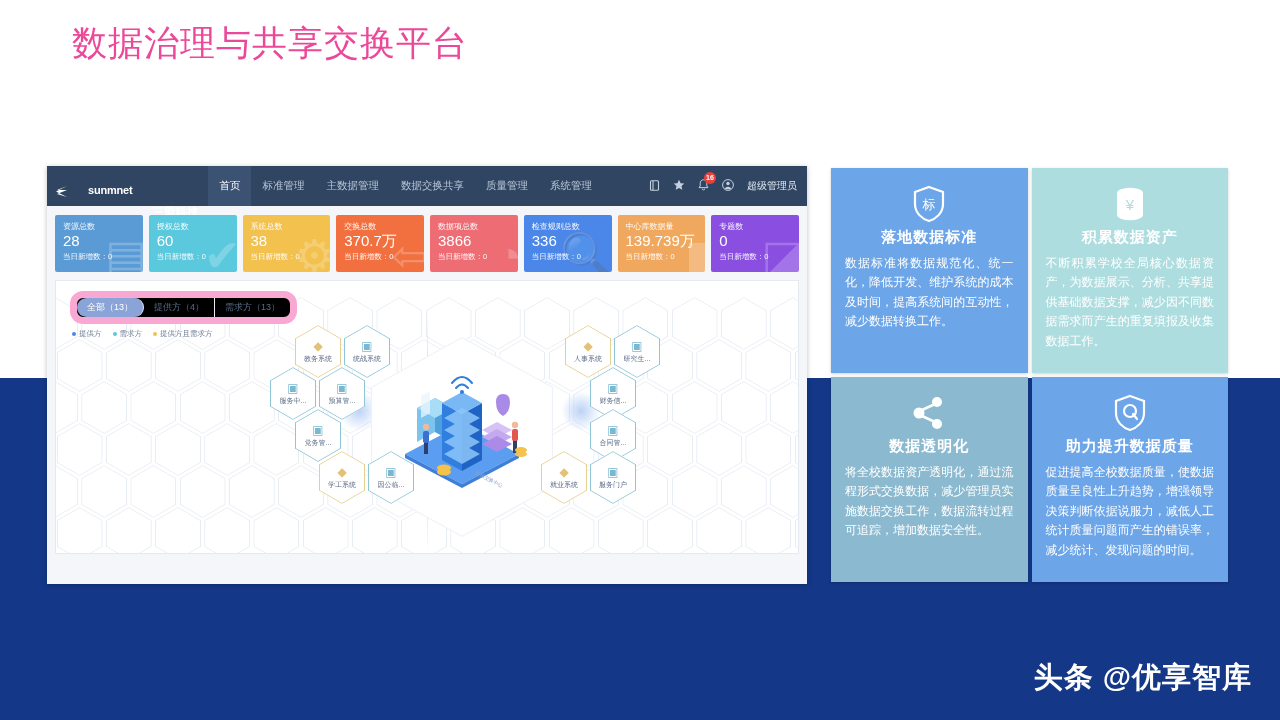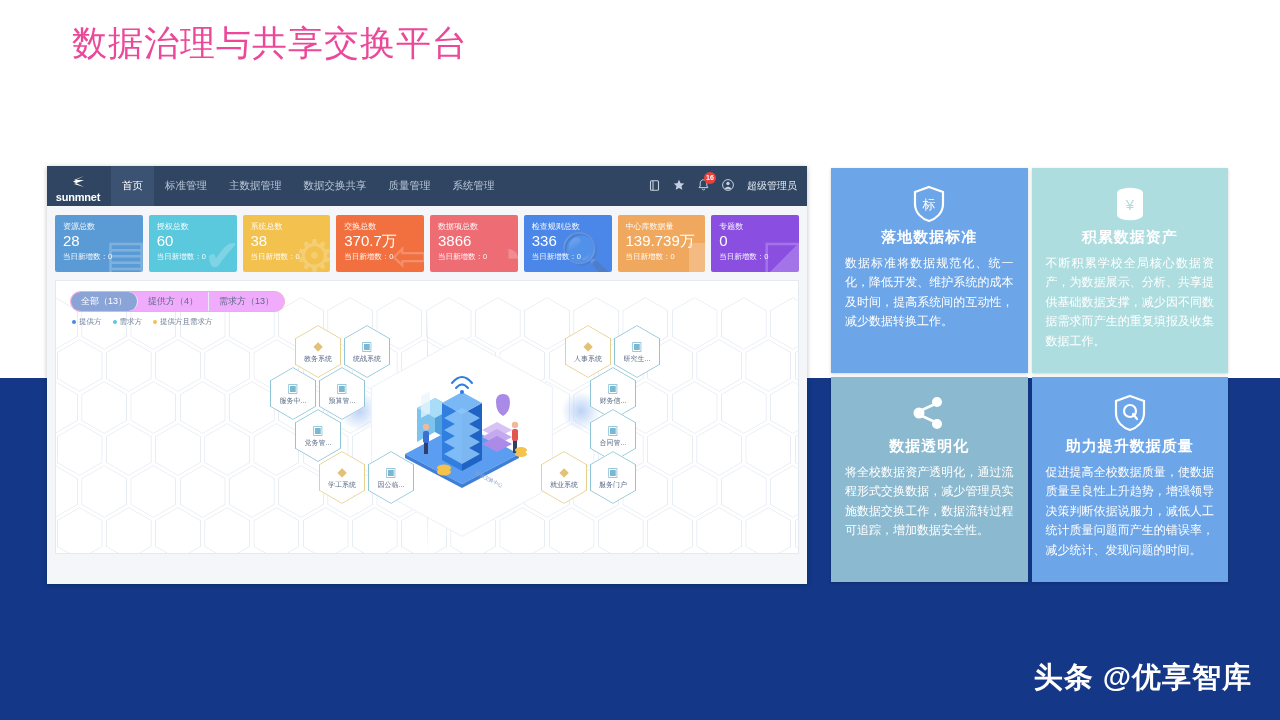--- a/index.html
+++ b/index.html
@@ -33,21 +33,21 @@
     background:#f4f6fa; box-shadow:0 1px 5px rgba(0,0,0,.25);
     overflow:hidden; z-index:5;
   }
 
   
   .navbar{
     height:40px; background:#2f4562; display:flex; align-items:stretch;
     position:relative;
   }
   .logo{
-    display:flex; align-items:center; padding:8px 10px 0 8px; gap:4px;flex-direction:column;
+    display:flex; align-items:center; padding:8px 10px 0 8px; gap:20px;
   }
   .logo-mark{
     position:relative; width:13px; height:13px; flex:none;
   }
   .logo-text{
     color:#ffffff; font-size:11px; font-weight:bold; letter-spacing:-.2px;
     white-space:nowrap;
   }
   .logo-cn{ color:#fff; font-size:11.5px; font-weight:bold; white-space:nowrap;margin-top:45px; }
   .nav-items{ display:flex; align-items:stretch; }
@@ -88,22 +88,22 @@
   
   .topo{
     margin:0 8px 8px 8px; background:#fff; border:1px solid #e4e9f2;
   }
   .topo-head{
     background:#dfe6f5; padding:6px 10px; font-size:9.5px; color:#33486a;
     font-weight:bold;
   }
   .topo-body{ position:relative; height:272px; background:#fff; overflow:hidden; }
   .filters{
-    display:inline-flex; margin:10px 0 0 14px; border:1px solid #f9a8d4;
-    border-radius:13px; overflow:hidden; background:#f0abfc; position:relative; z-index:3;
+    display:inline-flex; margin:10px 0 0 14px; border:7px solid #f9a8d4;
+    border-radius:13px; overflow:hidden; background:#000000; position:relative; z-index:3;
   }
   .filter{
     padding:3px 10px; font-size:9px; color:#5a6b86; cursor:pointer;
     border-right:1px solid #e7ecf6;
   }
   .filter:last-child{ border-right:none; }
   .filter.active{ background:#8aa4d8; color:#fff; border-radius:13px; }
   .legend{
     margin:5px 0 0 16px; display:flex; gap:11px; position:relative; z-index:3;
   }

